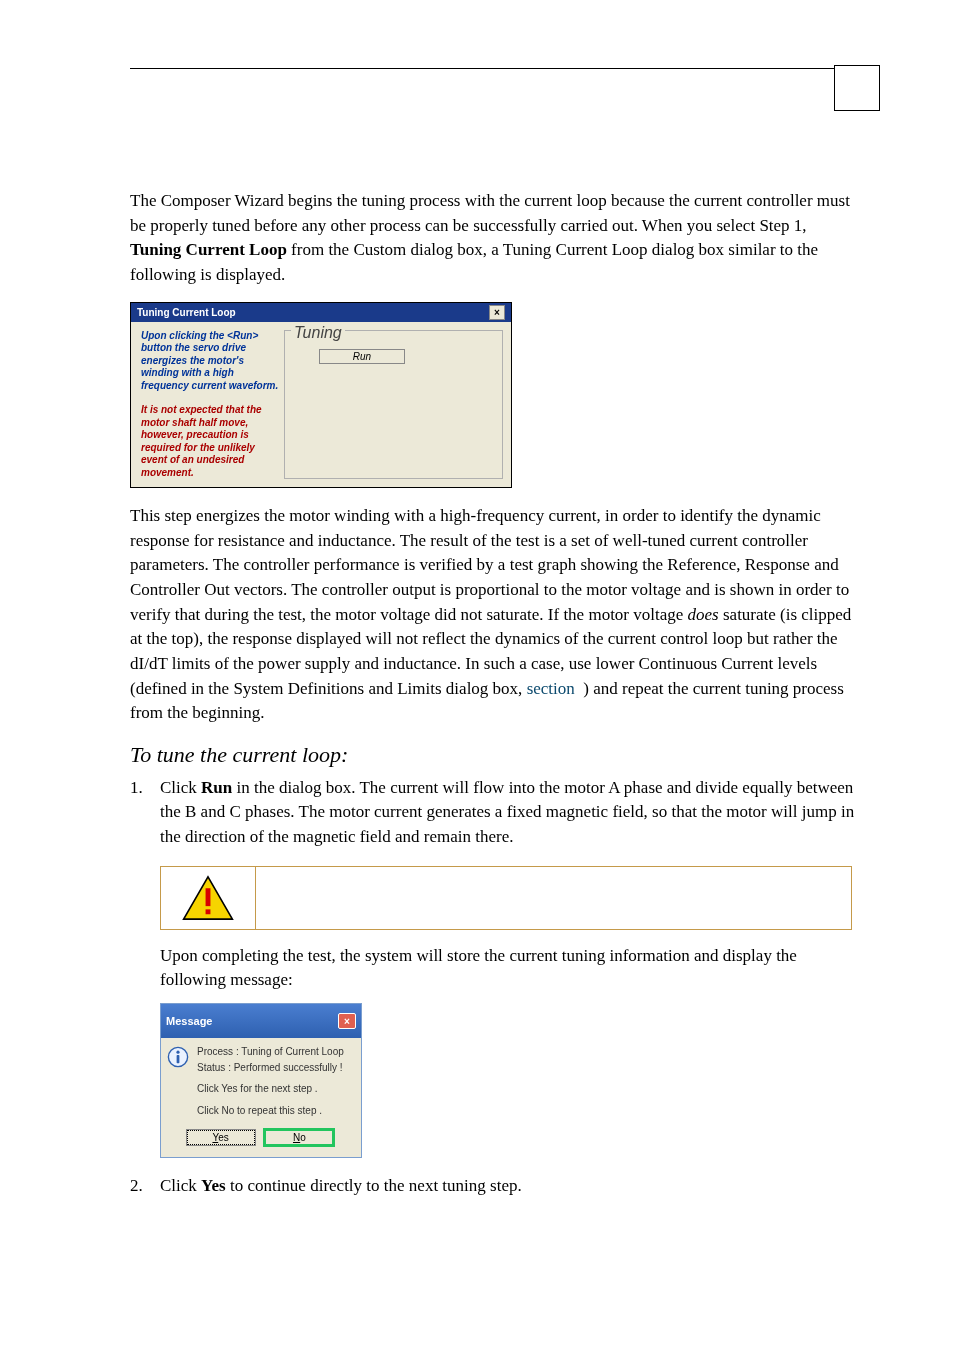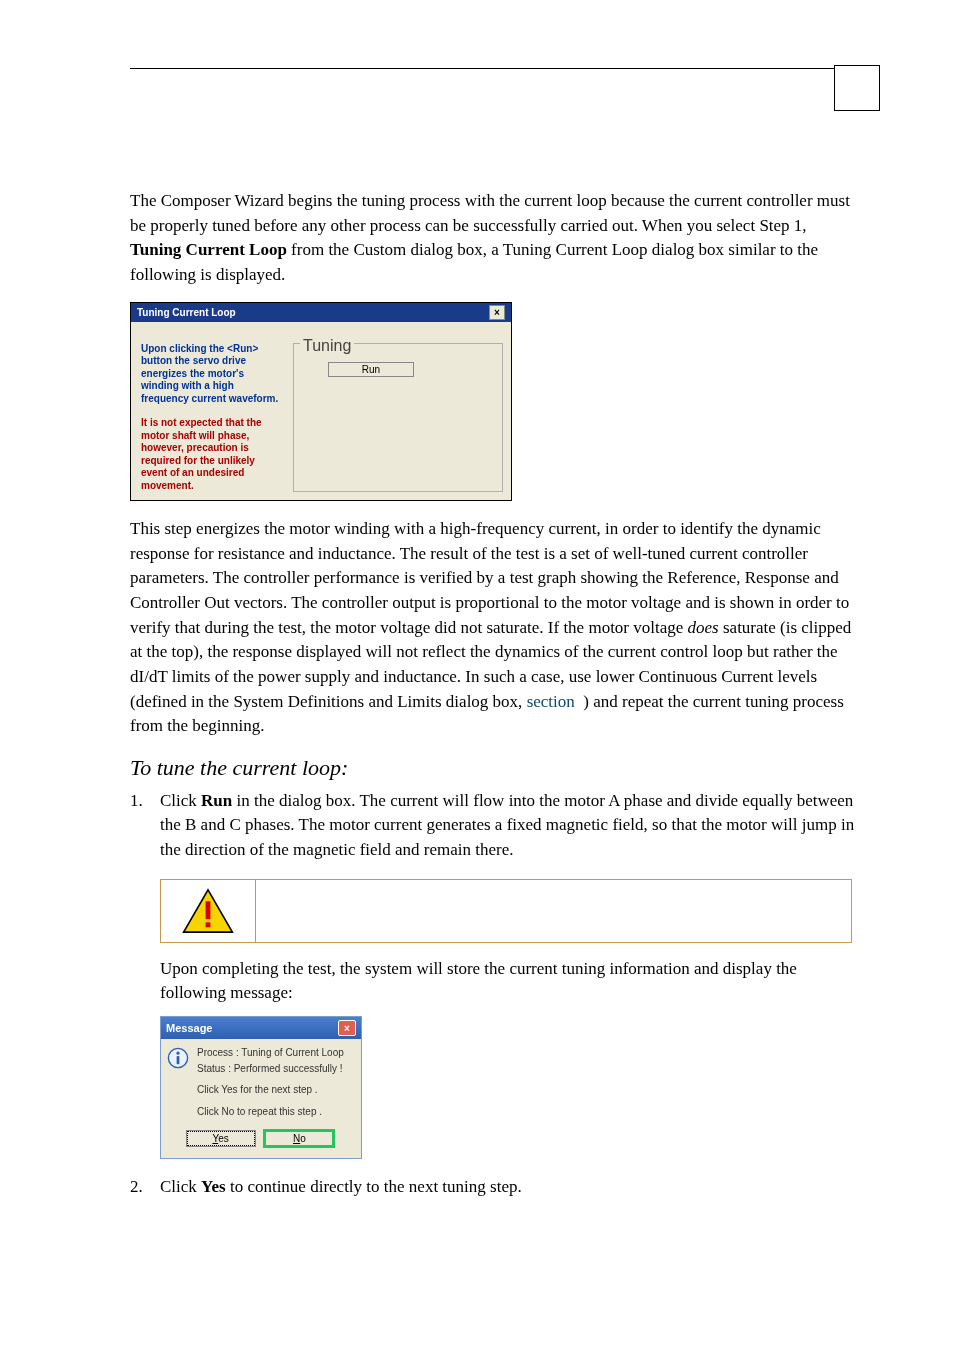--- a/index.html
+++ b/index.html
@@ -64,22 +64,23 @@
     height: 13px;
     display: flex;
     align-items: center;
     justify-content: center;
     font-weight: bold;
     border: 1px solid #888;
     font-size: 10px;
   }
   .dlg1-body {
     display: flex;
-    padding: 21px 8px 8px 10px;
-    gap: 12px;
+    padding: 8px 8px 8px 10px;
+    gap: 3px;
+    font-style: italic;
   }
   .dlg1-left {
     width: 140px;
     color: #003399;
     font-weight: bold;
     font-size: 10px;
     line-height: 1.25;
   }
   .dlg1-left .red {
     color: #aa0000;
@@ -164,21 +165,21 @@
     border: 1px solid #7a9ecf;
     margin: 6px 0 16px 30px;
     background: #ece9d8;
     font-family: Tahoma, sans-serif;
     font-size: 10px;
   }
   .msgdlg-title {
     background: linear-gradient(180deg, #4a7ed0 0%, #2e60b0 100%);
     color: #fff;
     font-weight: bold;
-    padding: 3px 5px;
+    padding: 9px 5px;
     display: flex;
     justify-content: space-between;
     align-items: center;
     font-size: 11px;
   }
   .msgdlg-x {
     background: #e06050;
     color: #fff;
     width: 16px;
     height: 14px;
@@ -244,21 +245,21 @@
     </p>
 
     <div class="dlg1">
       <div class="dlg1-title">
         <span>Tuning Current Loop</span>
         <span class="dlg1-close">×</span>
       </div>
       <div class="dlg1-body">
         <div class="dlg1-left">
           <div>Upon clicking the &lt;Run&gt; button the servo drive energizes the motor's winding with a high frequency current waveform.</div>
-          <div class="red">It is not expected that the motor shaft will phase, however, precaution is required for the unlikely event of an undesired movement.</div>
+          <div class="red">It is not expected that the motor shaft half move, however, precaution is required for the unlikely event of an undesired movement.</div>
         </div>
         <div class="dlg1-right">
           <span class="dlg1-fieldlabel">Tuning</span>
           <span class="dlg1-run">Run</span>
         </div>
       </div>
     </div>
 
     <p class="flow">
       <span>This step energizes the motor winding with a high-frequency current, in order to identify the dynamic response for resistance and inductance. The result of the test is a set of well-tuned current controller parameters. The controller performance is verified by a test graph showing the Reference, Response and Controller Out vectors. The controller output is proportional to the motor voltage and is shown in order to verify that during the test, the motor voltage did not saturate. If the motor voltage </span><span class="italic">does</span><span> saturate (is clipped at the top), the response displayed will not reflect the dynamics of the current control loop but rather the dI/dT limits of the power supply and inductance. In such a case, use lower Continuous Current levels (defined in the System Definitions and Limits dialog box, </span><span class="link">section ‎</span><span> ) and repeat the current tuning process from the beginning.</span>

